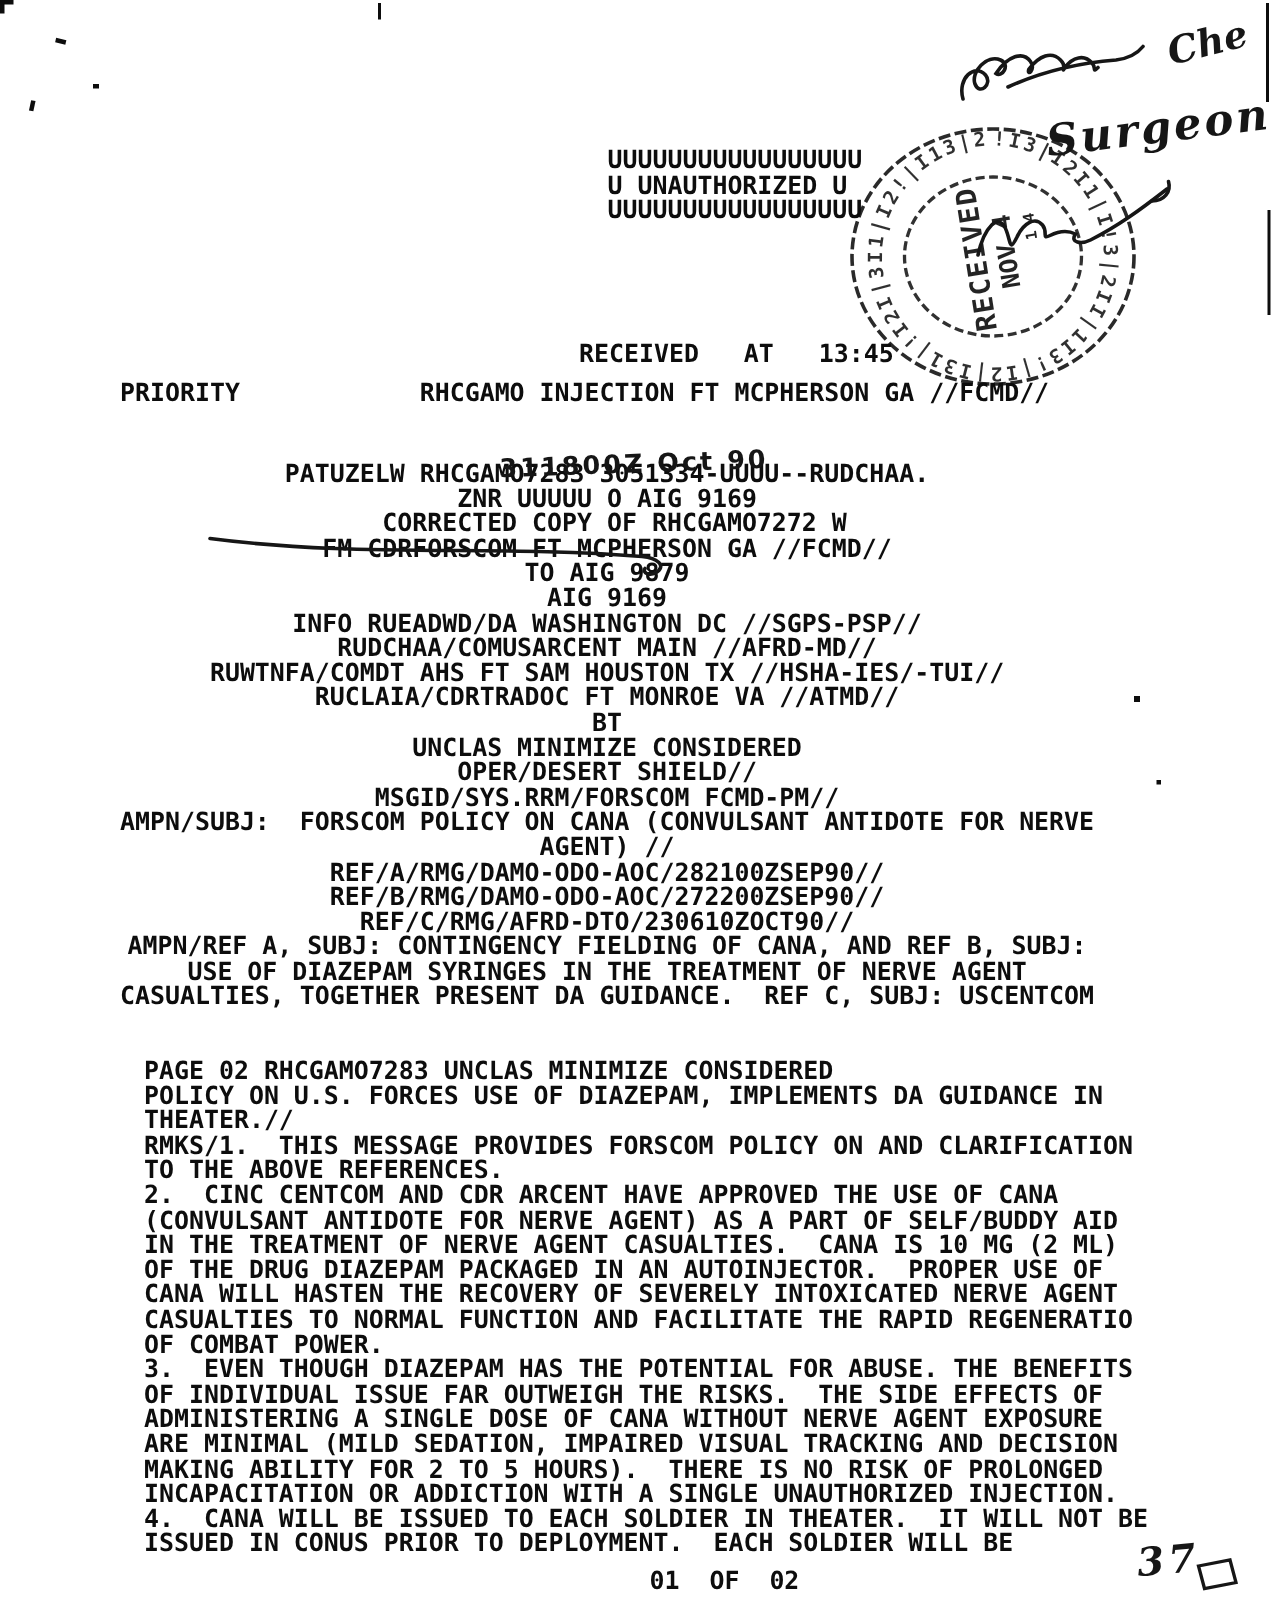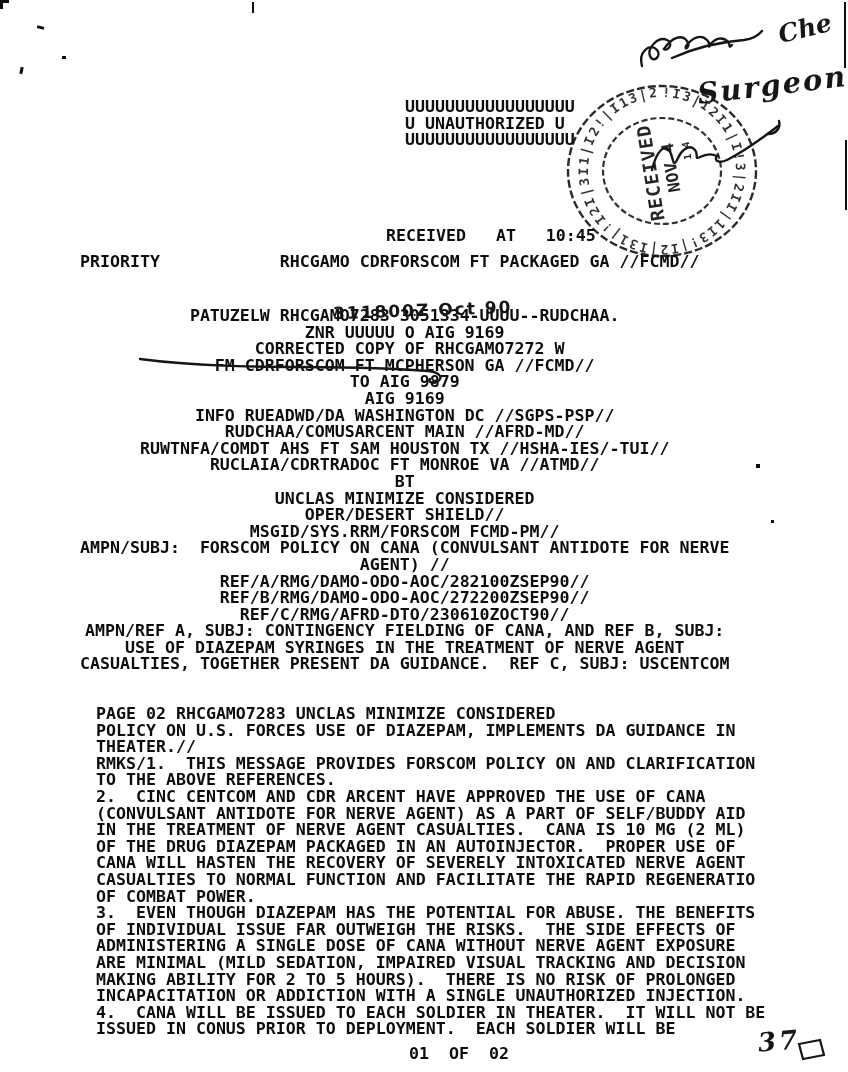--- a/index.html
+++ b/index.html
@@ -12,21 +12,21 @@
     margin:0;position:absolute;white-space:pre;
     font-family:"DejaVu Sans Mono",monospace;
     font-weight:bold;font-size:16.6px;line-height:16.6px;
     letter-spacing:0;color:#0d0d0d;
   }
   .banner{left:405px;top:99px;line-height:17.6px;}
   .received{left:386px;top:228px;}
   .priority{left:80px;top:254px;}
   .block1{left:80px;top:308px;text-align:center;}
   .block2{left:96px;top:706px;}
-  .footer{left:409px;top:1046px;}
+  .footer{left:433px;top:1046px;}
   .hand{
     position:absolute;font-family:"DejaVu Serif",serif;
     font-style:italic;font-weight:bold;color:#161616;white-space:nowrap;
   }
   .hand-che{left:778px;top:14px;font-size:25px;transform:rotate(-14deg);}
   .hand-surgeon{left:697px;top:68px;font-size:29px;letter-spacing:2px;transform:rotate(-7deg);}
   .hand-date{
     left:333px;top:300px;font-size:17px;transform:rotate(-2deg);
     font-family:"DejaVu Sans",sans-serif;font-style:normal;font-weight:bold;letter-spacing:2px;
   }
@@ -46,22 +46,22 @@
   .m-sp5{left:771px;top:520px;width:3px;height:3px;}
 </style>
 </head>
 <body>
 
 <div class="page">
 
   <pre class="mono banner">UUUUUUUUUUUUUUUUU
 U UNAUTHORIZED U
 UUUUUUUUUUUUUUUUU</pre>
-  <pre class="mono received">RECEIVED   AT   10:45</pre>
-  <pre class="mono priority">PRIORITY            RHCGAMO CDRFORSCOM FT PACKAGED GA //FCMD//</pre>
+  <pre class="mono received">RECEIVED   AT   13:45</pre>
+  <pre class="mono priority">PRIORITY            RHCGAMO INJECTION FT MCPHERSON GA //FCMD//</pre>
   <pre class="mono block1">PATUZELW RHCGAMO7283 3051334-UUUU--RUDCHAA.
 ZNR UUUUU O AIG 9169
  CORRECTED COPY OF RHCGAMO7272 W
 FM CDRFORSCOM FT MCPHERSON GA //FCMD//
 TO AIG 9879
 AIG 9169
 INFO RUEADWD/DA WASHINGTON DC //SGPS-PSP//
 RUDCHAA/COMUSARCENT MAIN //AFRD-MD//
 RUWTNFA/COMDT AHS FT SAM HOUSTON TX //HSHA-IES/-TUI//
 RUCLAIA/CDRTRADOC FT MONROE VA //ATMD//

